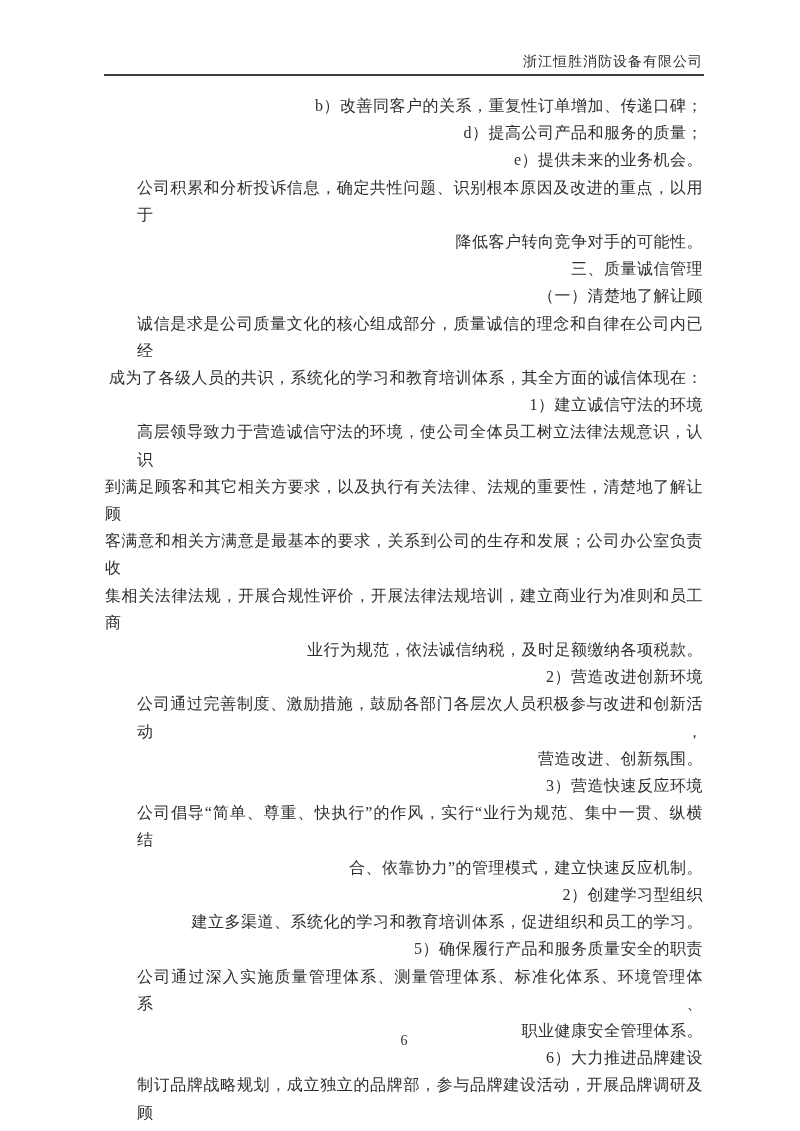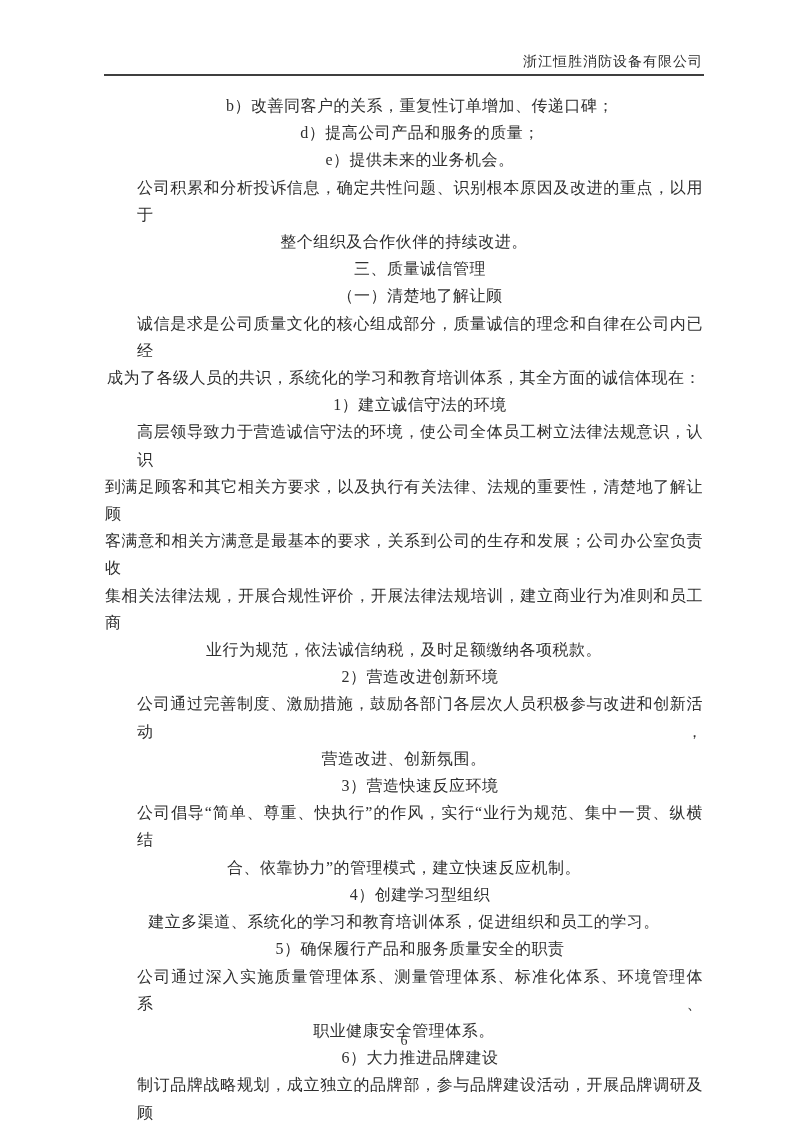--- a/index.html
+++ b/index.html
@@ -40,21 +40,21 @@
   .doc-body{
     position:absolute;
     top:92px;
     left:105px;
     width:598px;
     font-size:16px;
     line-height:27.2px;
   }
   .line{
     white-space:nowrap;
-    text-align:center;
+    text-align:right;
     letter-spacing:0.5px;
   }
   .line.indent{
     padding-left:32px;
   }
   .line.justify{
     white-space:normal;
     text-align:justify;
     text-align-last:justify;
   }
@@ -77,38 +77,38 @@
     <span>浙江恒胜消防设备有限公司</span>
   </div>
   <div class="header-rule"></div>
 
   <div class="doc-body">
 
   <div class="line indent">b）改善同客户的关系，重复性订单增加、传递口碑；</div>
       <div class="line indent">d）提高公司产品和服务的质量；</div>
       <div class="line indent">e）提供未来的业务机会。</div>
       <div class="line indent justify">公司积累和分析投诉信息，确定共性问题、识别根本原因及改进的重点，以用于</div>
-      <div class="line">整个组织及合作伙伴的持续改进。</div>
+      <div class="line">降低客户转向竞争对手的可能性。</div>
       <div class="line indent">三、质量诚信管理</div>
       <div class="line indent">（一）清楚地了解让顾</div>
       <div class="line indent justify">诚信是求是公司质量文化的核心组成部分，质量诚信的理念和自律在公司内已经</div>
       <div class="line">成为了各级人员的共识，系统化的学习和教育培训体系，其全方面的诚信体现在：</div>
       <div class="line indent">1）建立诚信守法的环境</div>
       <div class="line indent justify">高层领导致力于营造诚信守法的环境，使公司全体员工树立法律法规意识，认识</div>
       <div class="line justify">到满足顾客和其它相关方要求，以及执行有关法律、法规的重要性，清楚地了解让顾</div>
       <div class="line justify">客满意和相关方满意是最基本的要求，关系到公司的生存和发展；公司办公室负责收</div>
       <div class="line justify">集相关法律法规，开展合规性评价，开展法律法规培训，建立商业行为准则和员工商</div>
       <div class="line">业行为规范，依法诚信纳税，及时足额缴纳各项税款。</div>
       <div class="line indent">2）营造改进创新环境</div>
       <div class="line indent justify">公司通过完善制度、激励措施，鼓励各部门各层次人员积极参与改进和创新活动，</div>
       <div class="line">营造改进、创新氛围。</div>
       <div class="line indent">3）营造快速反应环境</div>
       <div class="line indent justify">公司倡导“简单、尊重、快执行”的作风，实行“业行为规范、集中一贯、纵横结</div>
       <div class="line">合、依靠协力”的管理模式，建立快速反应机制。</div>
-      <div class="line indent">4）创建学习型组织</div>
+      <div class="line indent">2）创建学习型组织</div>
       <div class="line">建立多渠道、系统化的学习和教育培训体系，促进组织和员工的学习。</div>
       <div class="line indent">5）确保履行产品和服务质量安全的职责</div>
       <div class="line indent justify">公司通过深入实施质量管理体系、测量管理体系、标准化体系、环境管理体系、</div>
       <div class="line">职业健康安全管理体系。</div>
       <div class="line indent">6）大力推进品牌建设</div>
       <div class="line indent justify">制订品牌战略规划，成立独立的品牌部，参与品牌建设活动，开展品牌调研及顾</div>
       <div class="line">客满意度调查工作，配置资源多渠道品牌推广。</div>
     </div>
 
   <div class="footer">

